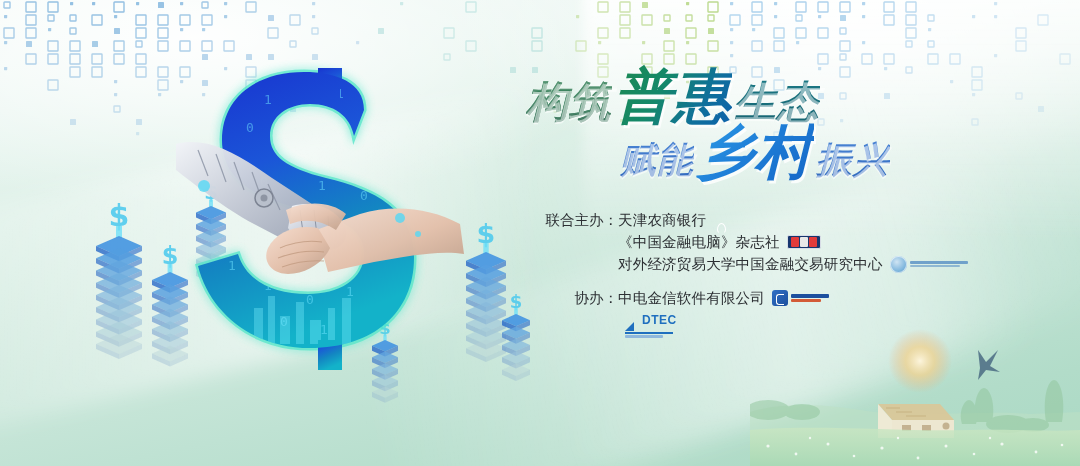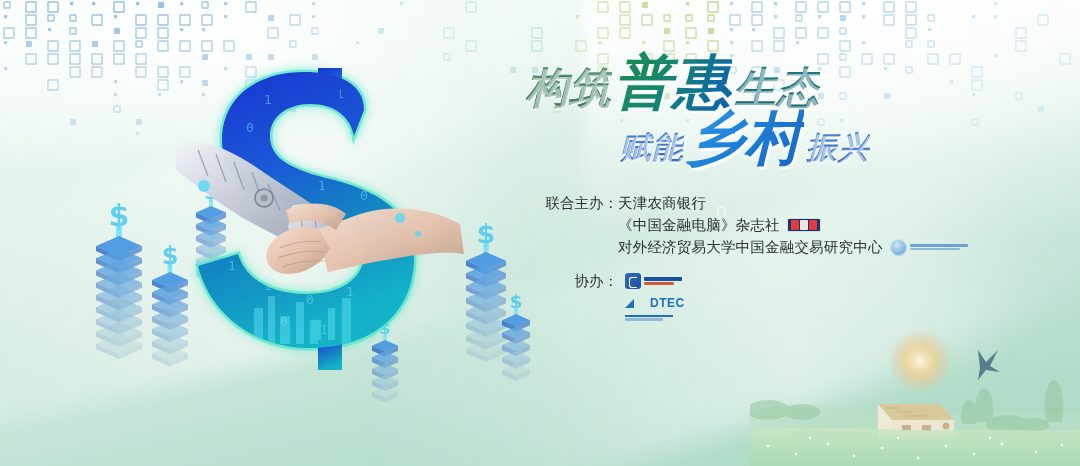--- a/index.html
+++ b/index.html
@@ -32,21 +32,21 @@
   #mosaic{position:absolute;left:0;top:0;width:1080px;height:150px;pointer-events:none;}
 
   
   #hero{position:absolute;left:168px;top:58px;width:300px;height:320px;}
   #hero svg{display:block;}
 
   
   .stack{position:absolute;pointer-events:none;}
 
   
-  #headline{position:absolute;left:506px;top:42px;width:574px;height:150px;}
+  #headline{position:absolute;left:506px;top:56px;width:574px;height:150px;}
   .hl-row{position:absolute;white-space:nowrap;
     font-family:"DejaVu Serif","Liberation Serif",serif;
     font-weight:700;font-style:italic;letter-spacing:1px;}
   #hl1{left:20px;top:2px;}
   #hl2{left:114px;top:58px;}
   .hl-seg{display:inline-block;vertical-align:baseline;}
   .seg-green{
     font-size:42px;
     background:linear-gradient(180deg,#2f7f52 0%,#1d6b45 55%,#13543a 100%);
     -webkit-background-clip:text;background-clip:text;color:transparent;
@@ -59,40 +59,40 @@
     -webkit-background-clip:text;background-clip:text;color:transparent;
     filter:drop-shadow(2px 3px 0 rgba(255,255,255,.75));
   }
   .seg-teal{
     font-size:42px;
     background:linear-gradient(180deg,#1b7a86 0%,#16616f 100%);
     -webkit-background-clip:text;background-clip:text;color:transparent;
     text-shadow:0 2px 0 rgba(255,255,255,.5);
   }
   .seg-blue{
-    font-size:31px;
+    font-size:36px;
     background:linear-gradient(180deg,#4c86d6 0%,#2e66bb 100%);
     -webkit-background-clip:text;background-clip:text;color:transparent;
     text-shadow:0 2px 0 rgba(255,255,255,.55);
     text-align:right;
   }
   .seg-big-blue{
     font-size:58px;margin:0 2px;
     background:linear-gradient(135deg,#2f9fe8 0%,#1f7fd8 45%,#1464c4 100%);
     -webkit-background-clip:text;background-clip:text;color:transparent;
     filter:drop-shadow(2px 3px 0 rgba(255,255,255,.8));
   }
 
   #subtitle{position:absolute;left:540px;top:150px;width:540px;
     font-family:"DejaVu Serif","Liberation Serif",serif;
     font-weight:700;font-size:21.5px;color:#1f5e95;white-space:nowrap;
     letter-spacing:.2px;text-shadow:0 1px 0 rgba(255,255,255,.6);}
 
   
-  #credits{position:absolute;left:534px;top:192px;width:470px;
+  #credits{position:absolute;left:534px;top:209px;width:470px;
     font-family:"DejaVu Sans","Liberation Sans",sans-serif;
     font-size:14.5px;color:#2c2f33;line-height:22px;}
   .cblock{margin-bottom:12px;}
   .cline{display:flex;align-items:center;white-space:nowrap;}
   .clabel{display:inline-block;width:84px;text-align:right;flex:0 0 84px;font-size:14.5px;}
   .cpad{flex:0 0 84px;}
   .ctext{letter-spacing:.2px;}
   .logo{display:inline-block;margin-left:7px;flex:0 0 auto;}
 
   
@@ -121,21 +121,21 @@
   .lg-cetc .mark{width:16px;height:16px;border-radius:3px;
     background:linear-gradient(135deg,#2f6fc4 0%,#1c4f9e 100%);position:relative;}
   .lg-cetc .mark::after{content:"";position:absolute;left:4px;top:3.5px;width:7px;height:9px;
     border:1.6px solid #fff;border-right:none;border-radius:3px 0 0 3px;}
   .lg-cetc .wm{display:flex;flex-direction:column;gap:1.5px;}
   .lg-cetc .wm i{display:block;height:4px;border-radius:1px;background:#1c4f9e;}
   .lg-cetc .wm i:nth-child(1){width:38px;}
   .lg-cetc .wm i:nth-child(2){width:30px;height:3px;background:#d14a24;opacity:.9;}
 
   .lg-dtec{display:flex;flex-direction:column;align-items:flex-start;}
-  .lg-dtec .row1{display:flex;align-items:center;gap:16px;}
+  .lg-dtec .row1{display:flex;align-items:flex-end;gap:8px;}
   .lg-dtec .tri{width:0;height:0;border-left:9px solid transparent;
     border-bottom:9px solid #1f6fbf;}
   .lg-dtec .txt{font-family:"Liberation Sans",sans-serif;font-weight:700;font-size:12px;
     color:#1f6fbf;letter-spacing:.5px;}
   .lg-dtec .bar{width:48px;height:1.5px;background:#1f6fbf;margin-top:1px;}
   .lg-dtec .sub{width:38px;height:3px;background:#8fb8dd;margin-top:1px;border-radius:1px;}
 
   .lg-dcits{display:flex;align-items:center;gap:3px;}
   .lg-dcits .swirl{width:15px;height:13px;border-radius:50%;
     background:linear-gradient(135deg,#e0352b 0%,#b31a16 100%);position:relative;
@@ -697,20 +697,21 @@
               <i></i>
               <i></i>
             </span>
         </span>
       </div>
     </div>
 
     <div class="cblock">
       <div class="cline">
         <span class="clabel">协办：</span>
+        <span class="ctext">中电金信软件有限公司</span>
         <span class="logo lg-cetc">
           <span class="mark"></span>
             <span class="wm">
               <i></i>
               <i></i>
             </span>
         </span>
       </div>
       <div class="cline">
         <span class="cpad"></span>

